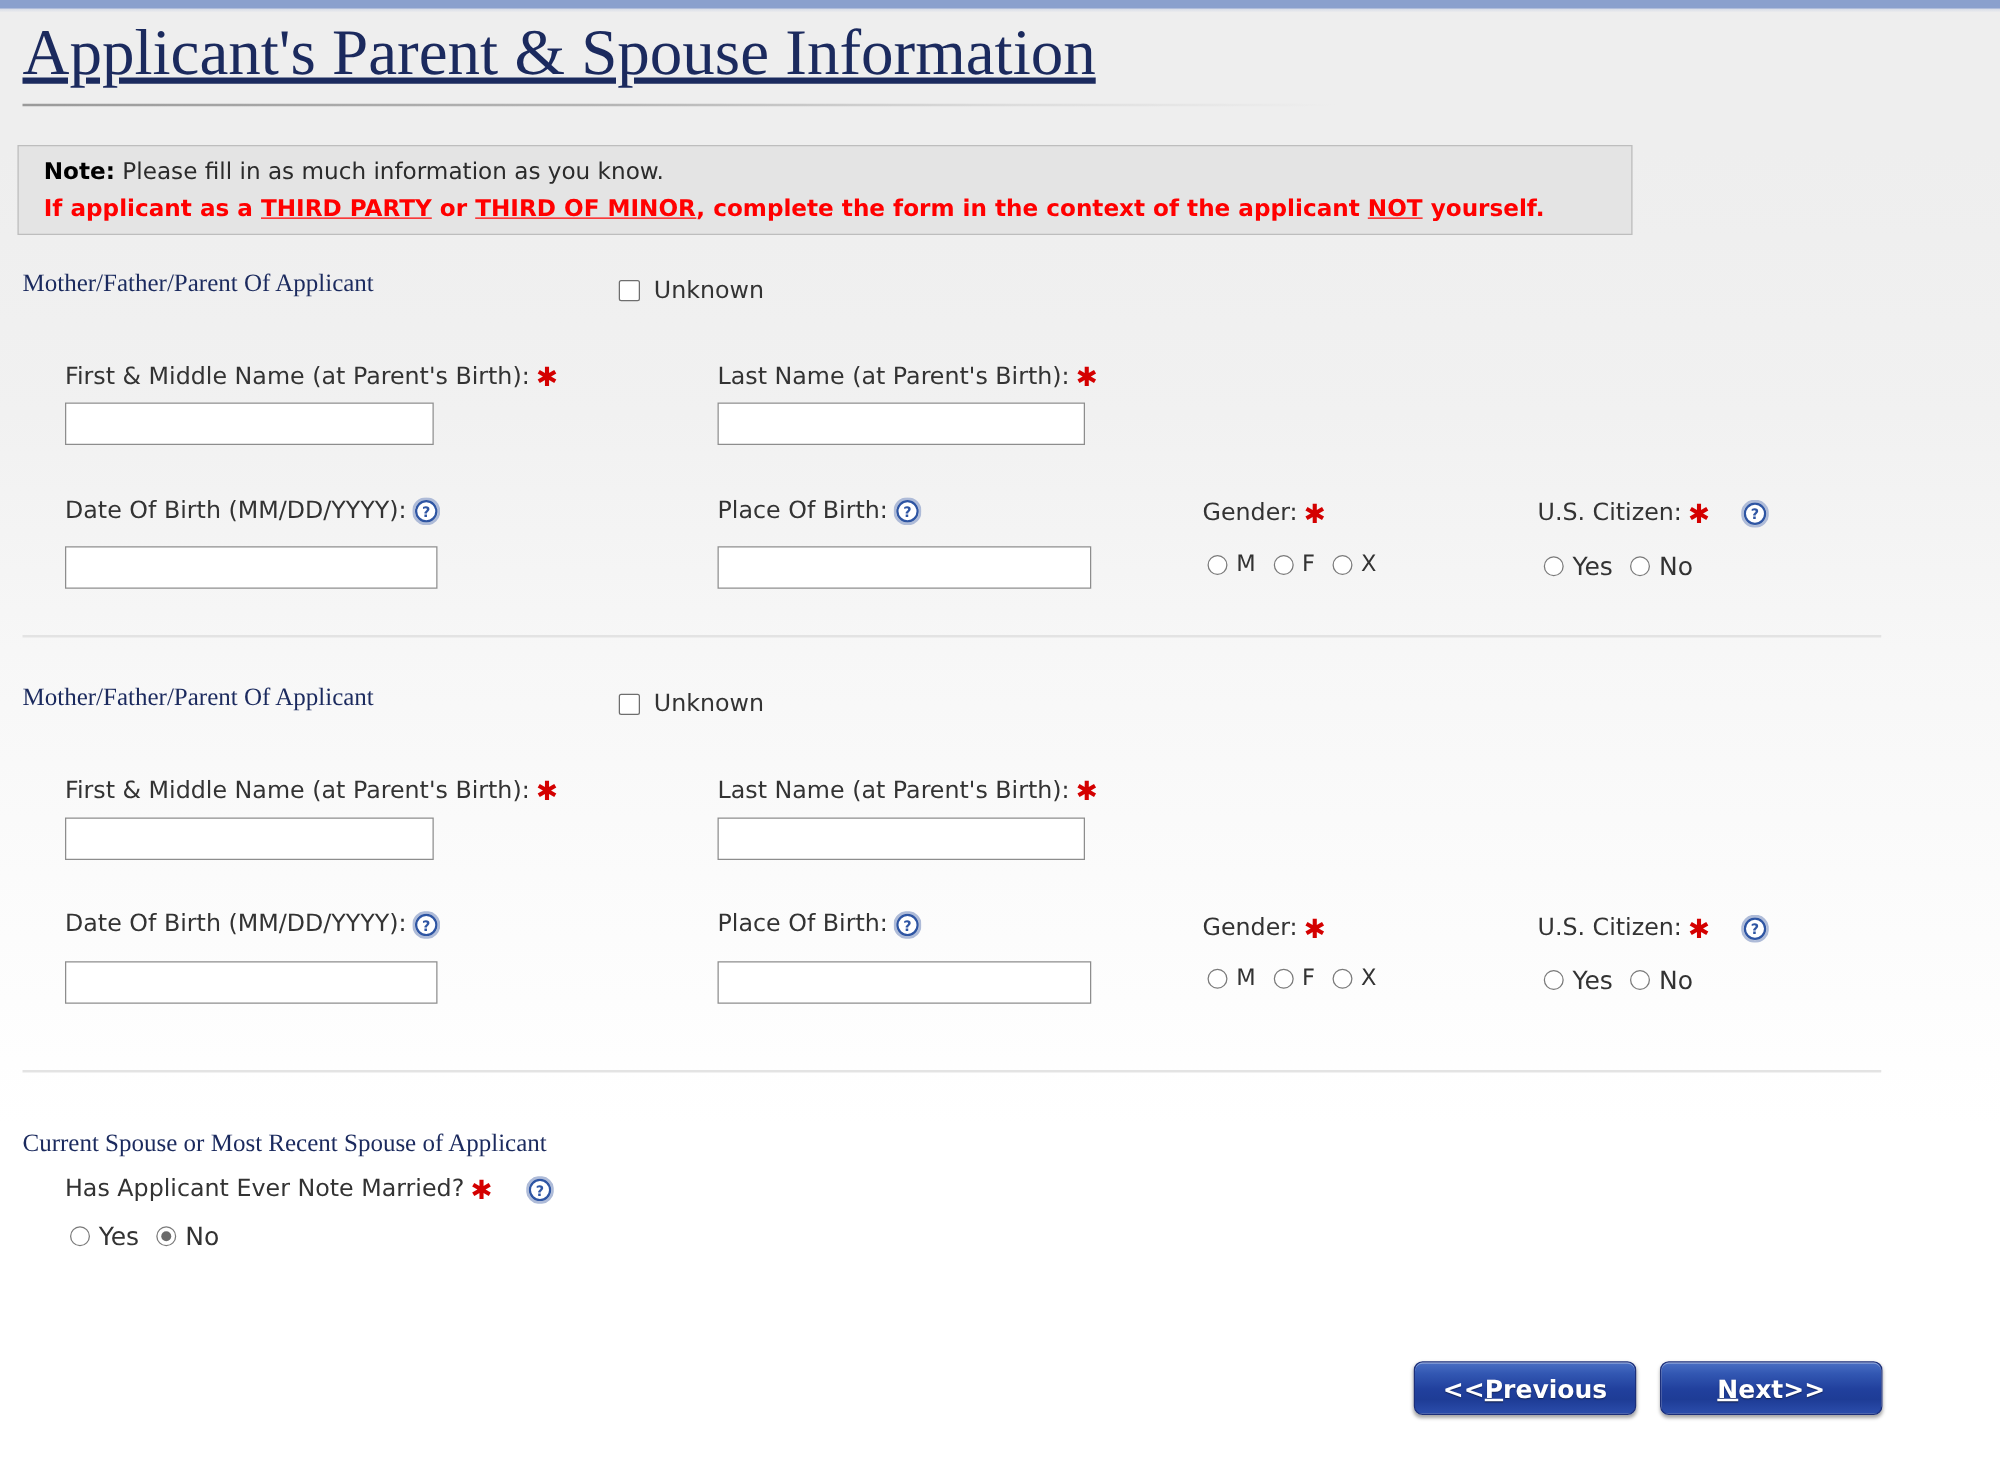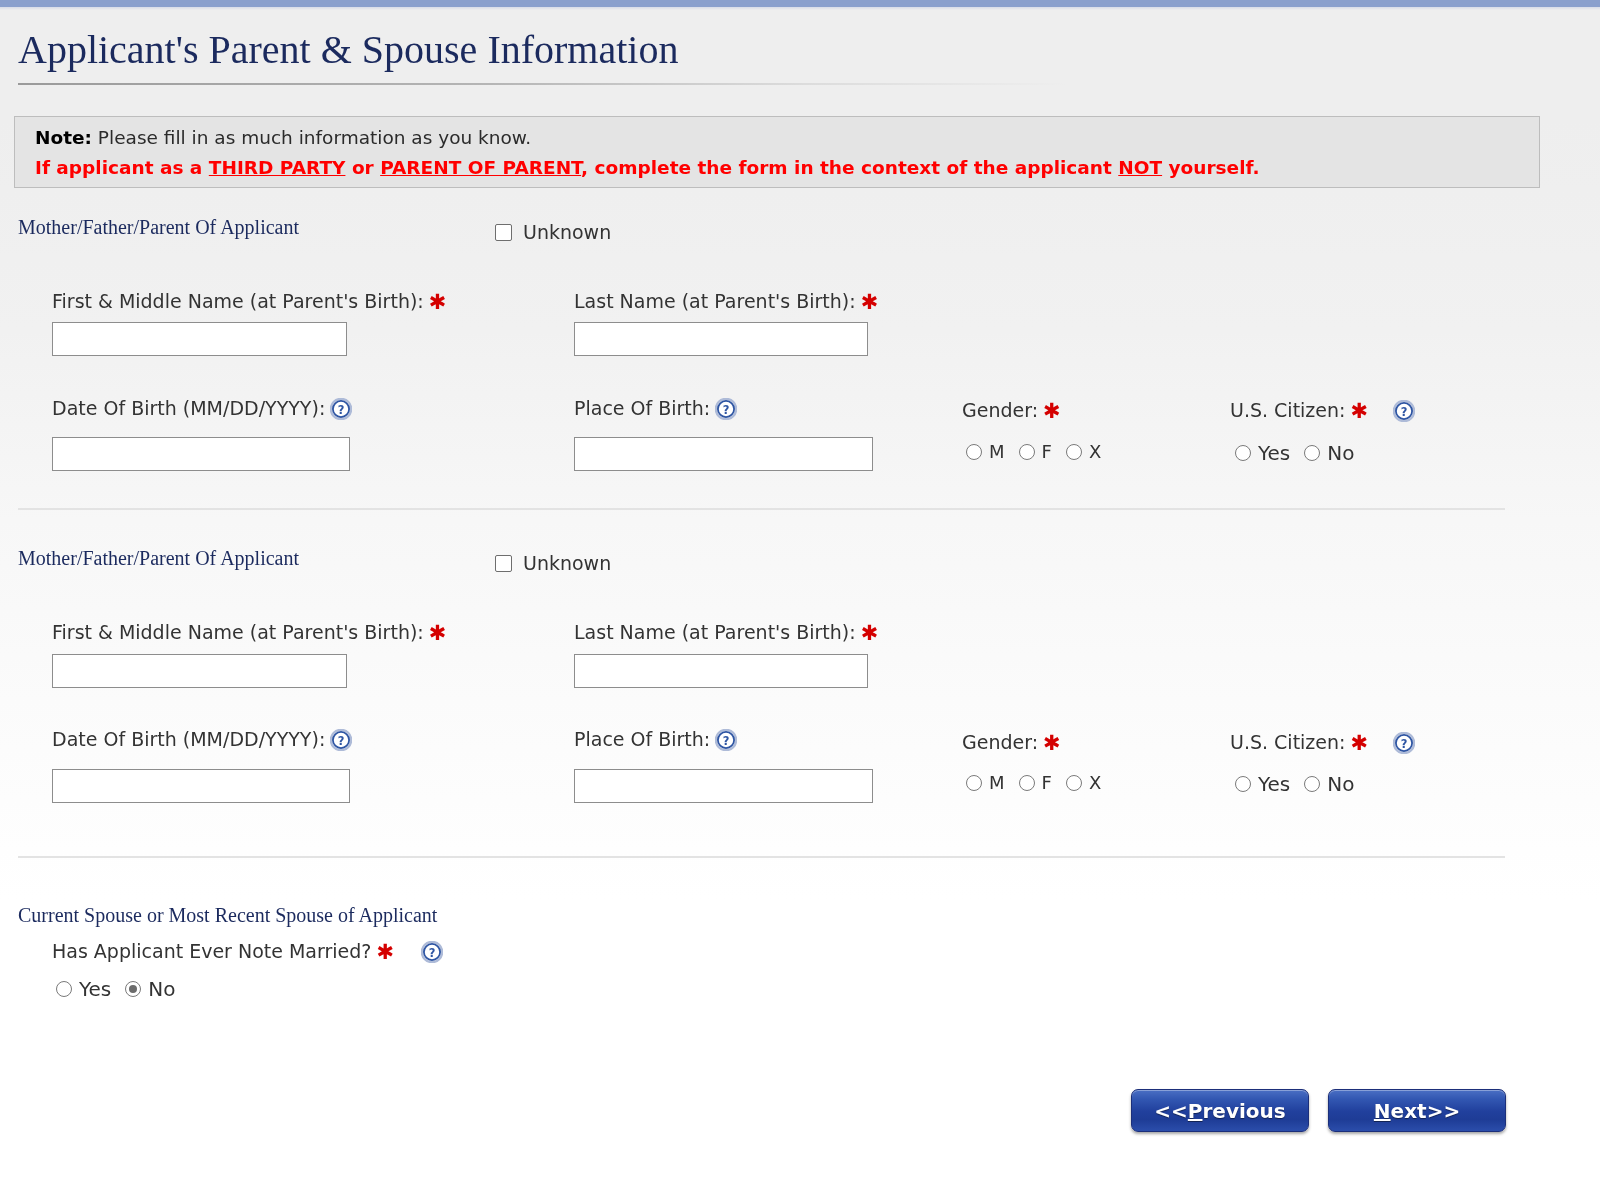--- a/index.html
+++ b/index.html
@@ -34,42 +34,43 @@
     top: 7px; left: 0;
     width: 1600px;
     height: 3px;
     background: linear-gradient(to bottom, #d7dce8, #eeeeee);
   }
 
   
   .page-title {
     position: absolute;
     left: 18px;
-    top: 26px;
+    top: 13px;
     font-family: "Liberation Serif", "DejaVu Serif", serif;
-    font-size: 40px;
+    font-size: 52px;
     color: #1b2a5e;
     letter-spacing: 0px;
     white-space: nowrap;
+    text-decoration: underline;
   }
   .title-rule {
     position: absolute;
     left: 18px;
     top: 83px;
     width: 1050px;
     height: 2px;
     background: linear-gradient(to right, #9a9a9a 0%, #b5b5b5 45%, #dcdcdc 75%, #eeeeee 100%);
   }
 
   
   .note-box {
     position: absolute;
     left: 14px;
     top: 116px;
-    width: 1526px;
+    width: 1292px;
     height: 72px;
     background: #e4e4e4;
     border: 1px solid #bdbdbd;
     box-sizing: border-box;
   }
   .note-line1 {
     position: absolute;
     left: 20px;
     top: 10px;
     font-size: 18.5px;
@@ -237,21 +238,21 @@
 <div class="page">
 
   <div class="topbar"></div>
   <div class="topbar-shade"></div>
 
   <div class="page-title">Applicant's Parent &amp; Spouse Information</div>
   <div class="title-rule"></div>
 
   <div class="note-box">
     <div class="note-line1"><b>Note:</b><span> Please fill in as much information as you know.</span></div>
-    <div class="note-line2"><span>If applicant as a </span><u>THIRD PARTY</u><span> or </span><u>PARENT OF PARENT</u><span>, complete the form in the context of the applicant </span><u>NOT</u><span> yourself.</span></div>
+    <div class="note-line2"><span>If applicant as a </span><u>THIRD PARTY</u><span> or </span><u>THIRD OF MINOR</u><span>, complete the form in the context of the applicant </span><u>NOT</u><span> yourself.</span></div>
   </div>
 
   <div class="section-heading" style="left:18px; top:216px;">Mother/Father/Parent Of Applicant</div>
   <div class="unknown-group" style="left:495px; top:221px;">
     <span class="cbox"></span>
     <span class="unknown-label">Unknown</span>
   </div>
 
   <div class="field-label" style="left:52px; top:290px;">
     <span>First &amp; Middle Name (at Parent's Birth):</span>

